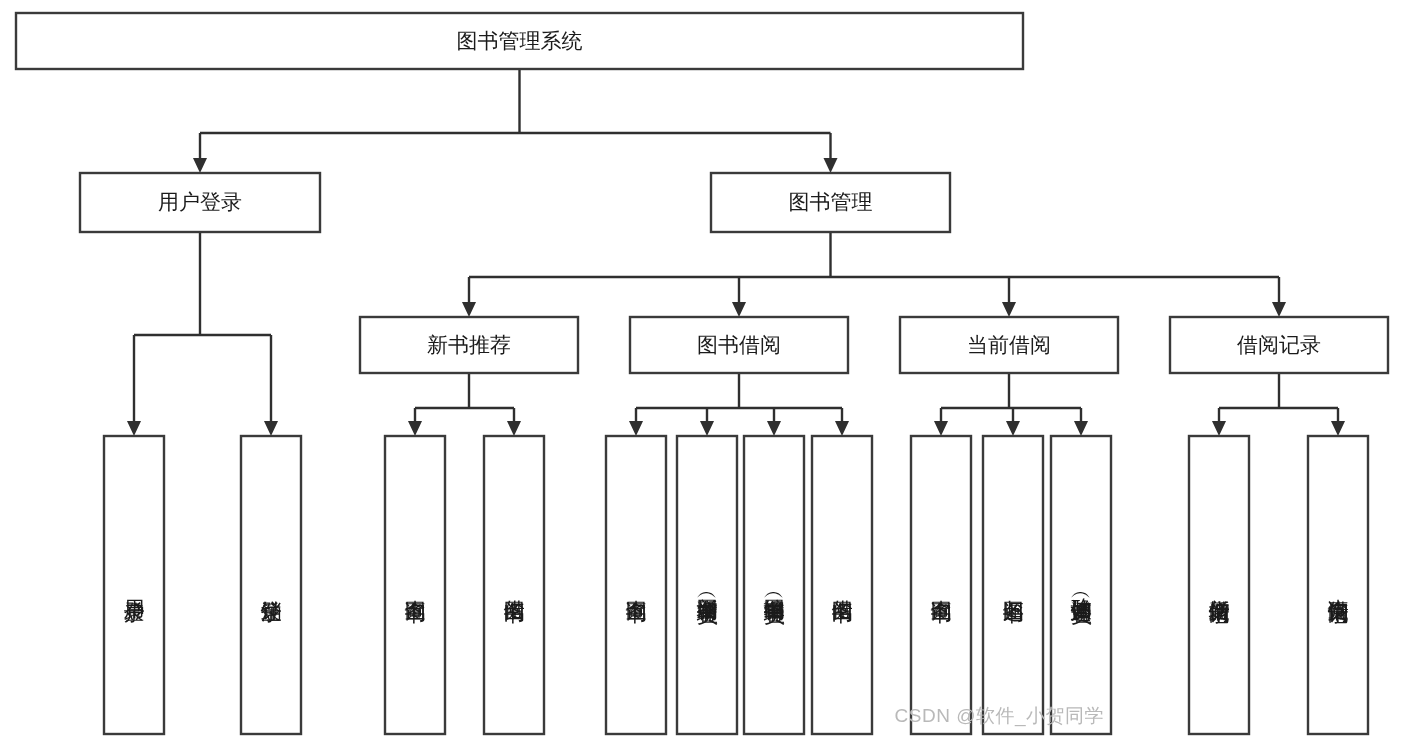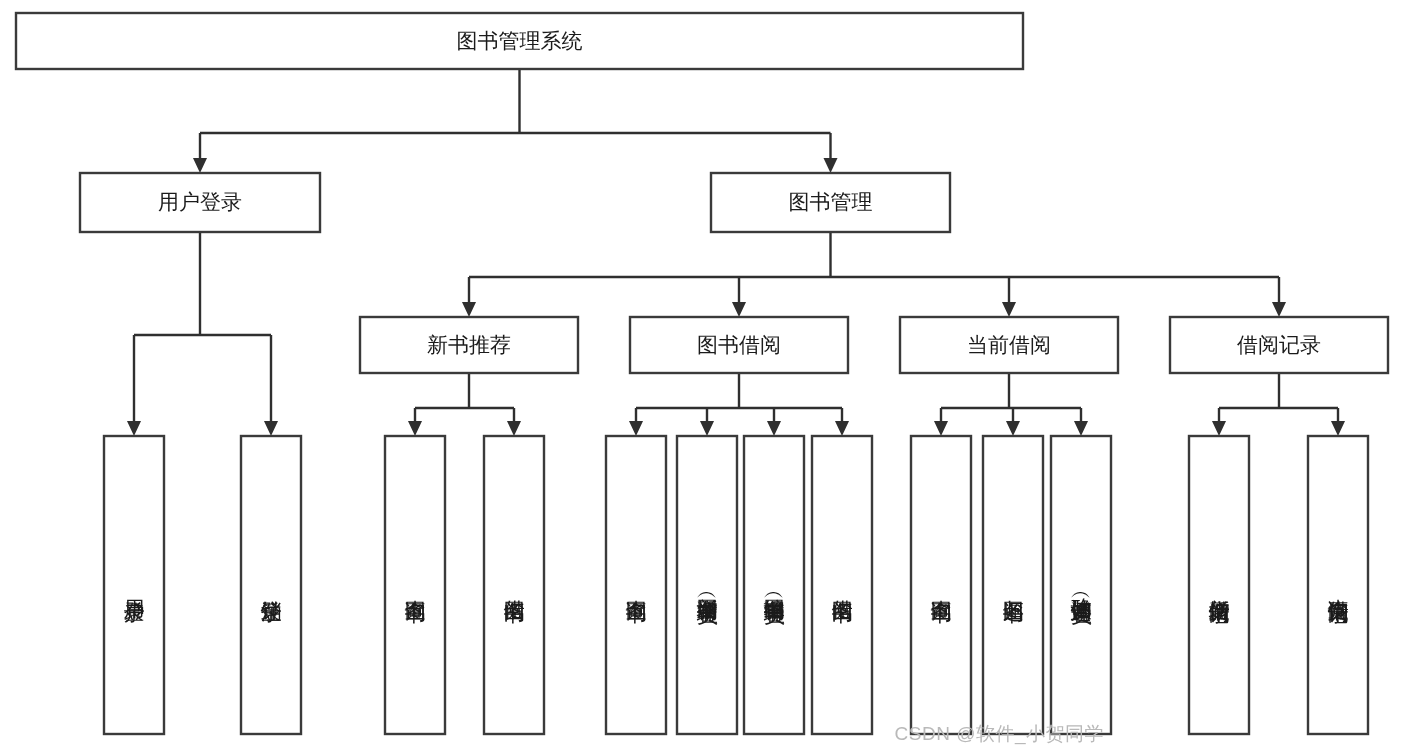--- a/index.html
+++ b/index.html
@@ -61,21 +61,21 @@
     font-family: "Liberation Sans", "DejaVu Sans", sans-serif;
     font-size: 21px;
     line-height: 1.06;
     color: #1b1b1b;
     letter-spacing: 1px;
     white-space: nowrap;
   }
   .watermark {
     position: absolute;
     right: 8px;
-    bottom: 0;
+    bottom: 18px;
     font-family: "Liberation Sans", "DejaVu Sans", sans-serif;
     font-size: 19px;
     color: #b9b9b9;
     letter-spacing: 0.5px;
     user-select: none;
     white-space: nowrap;
   }
 </style>
 </head>
 <body>

